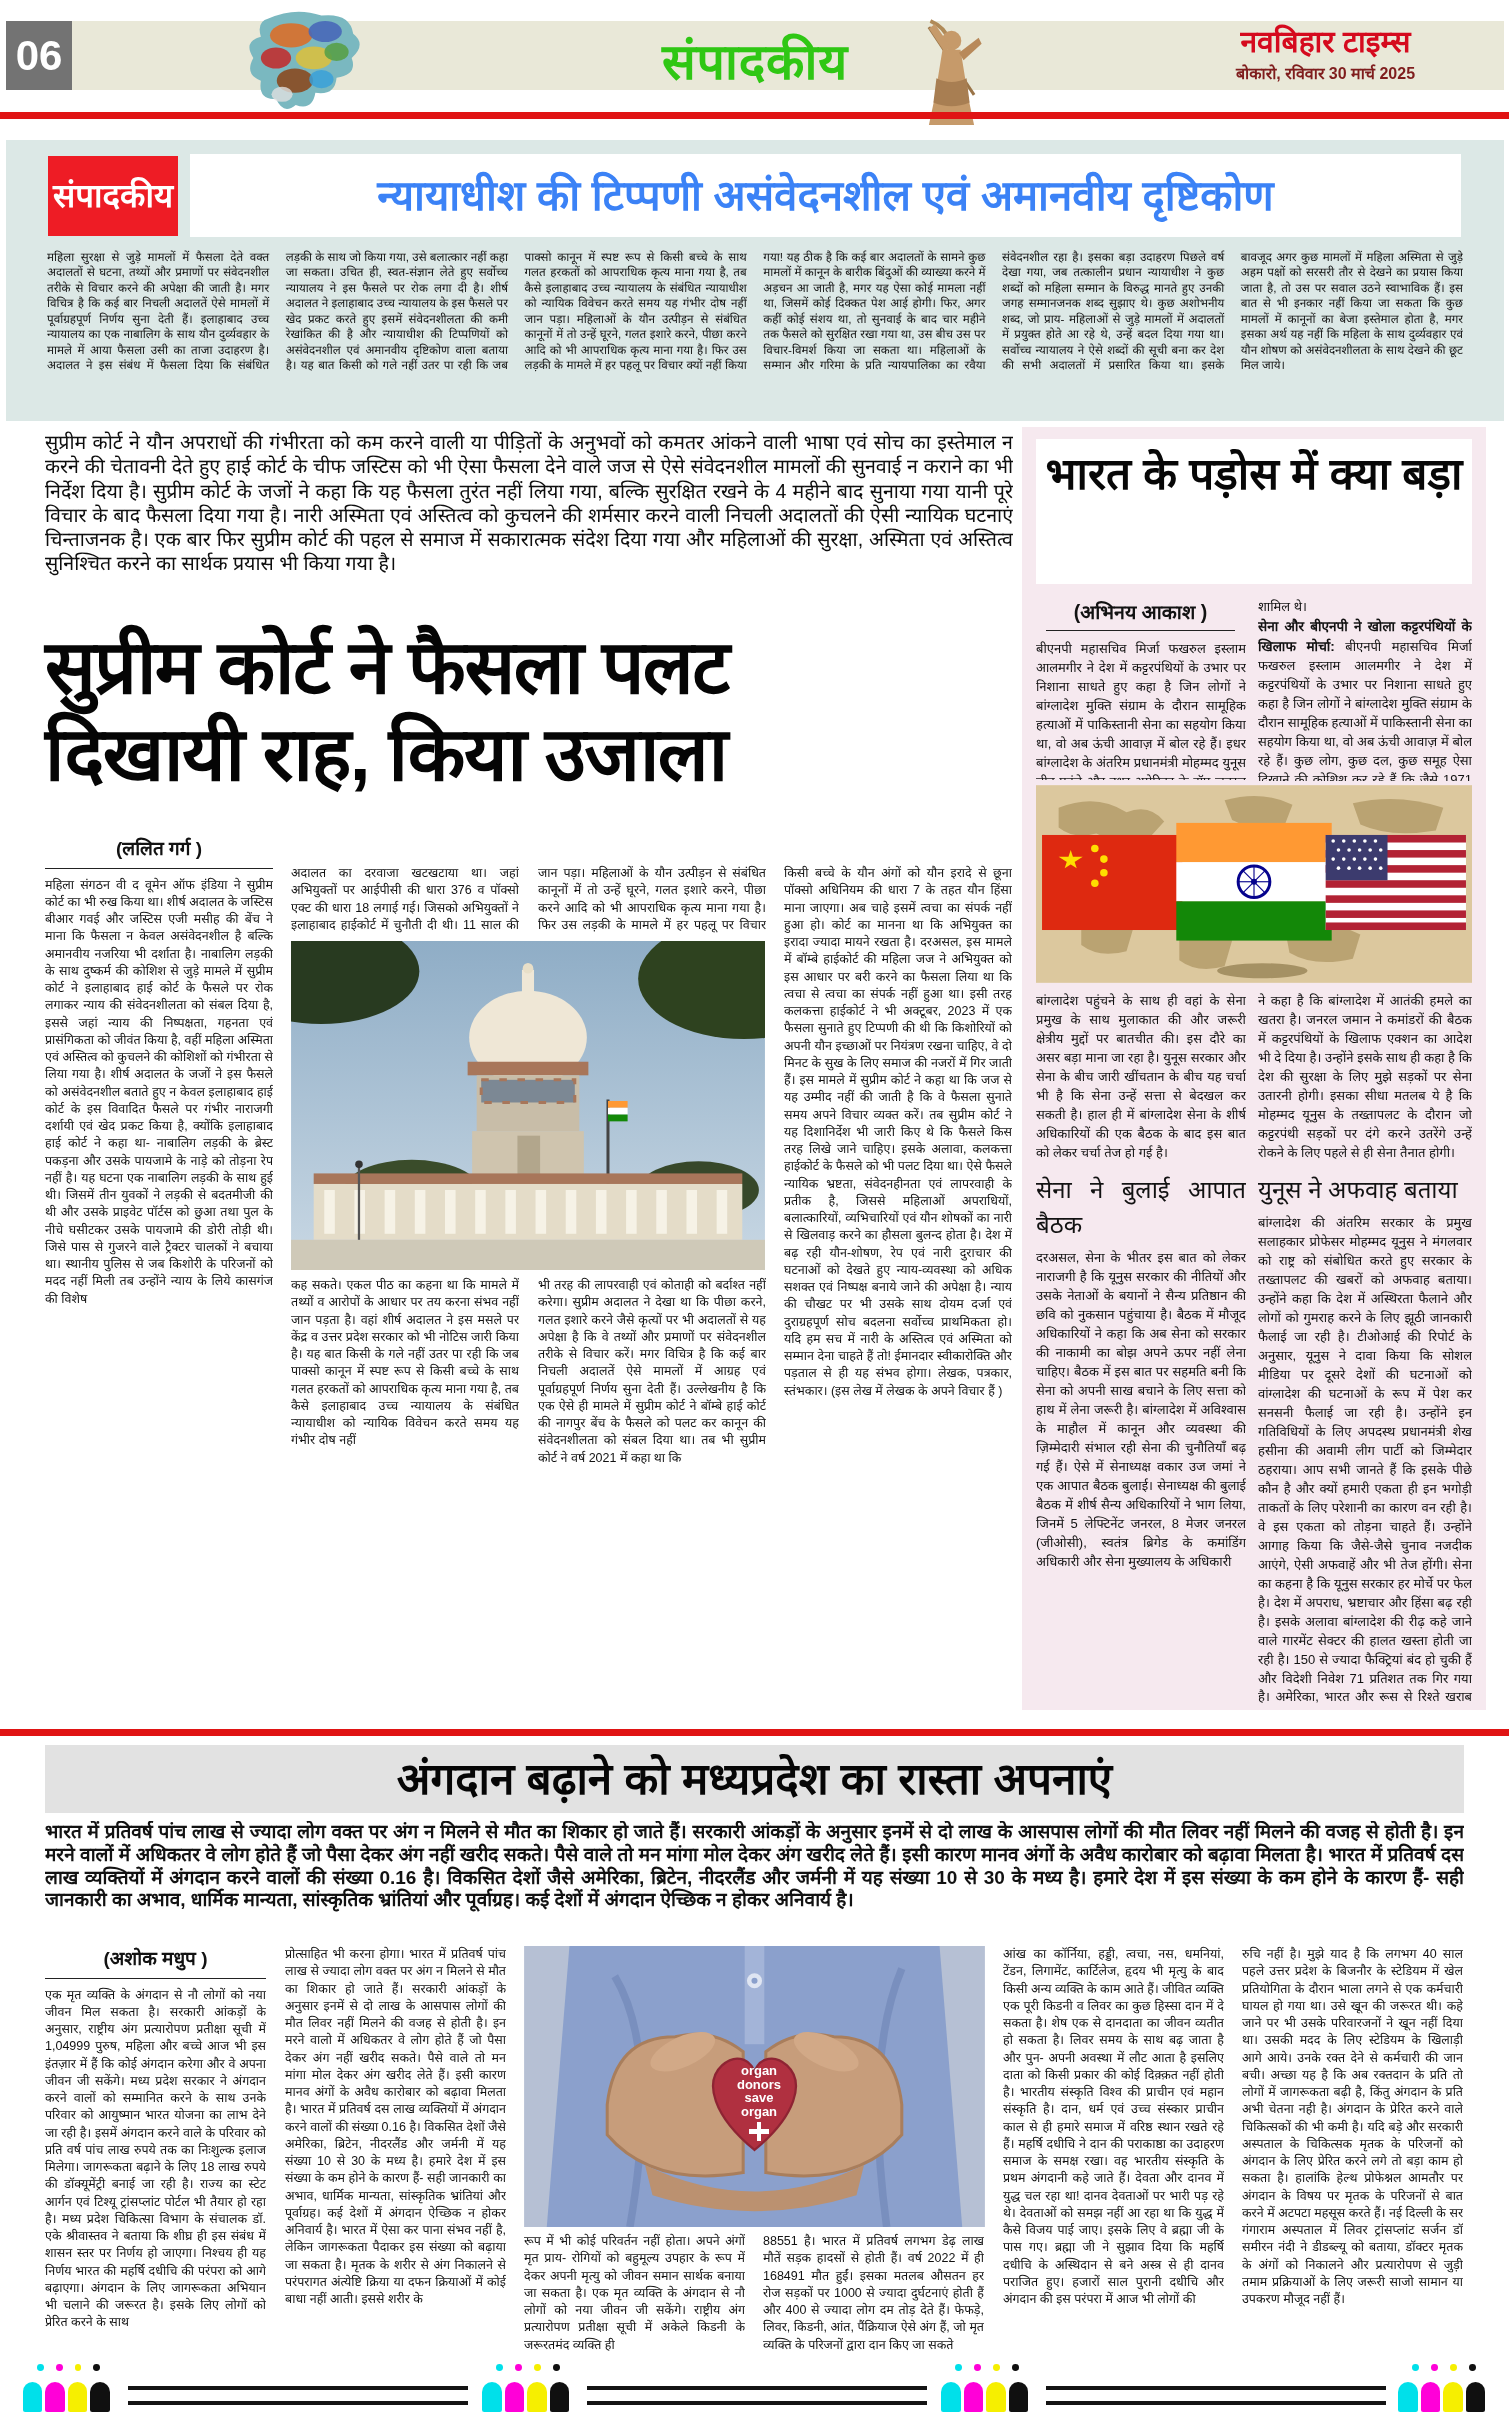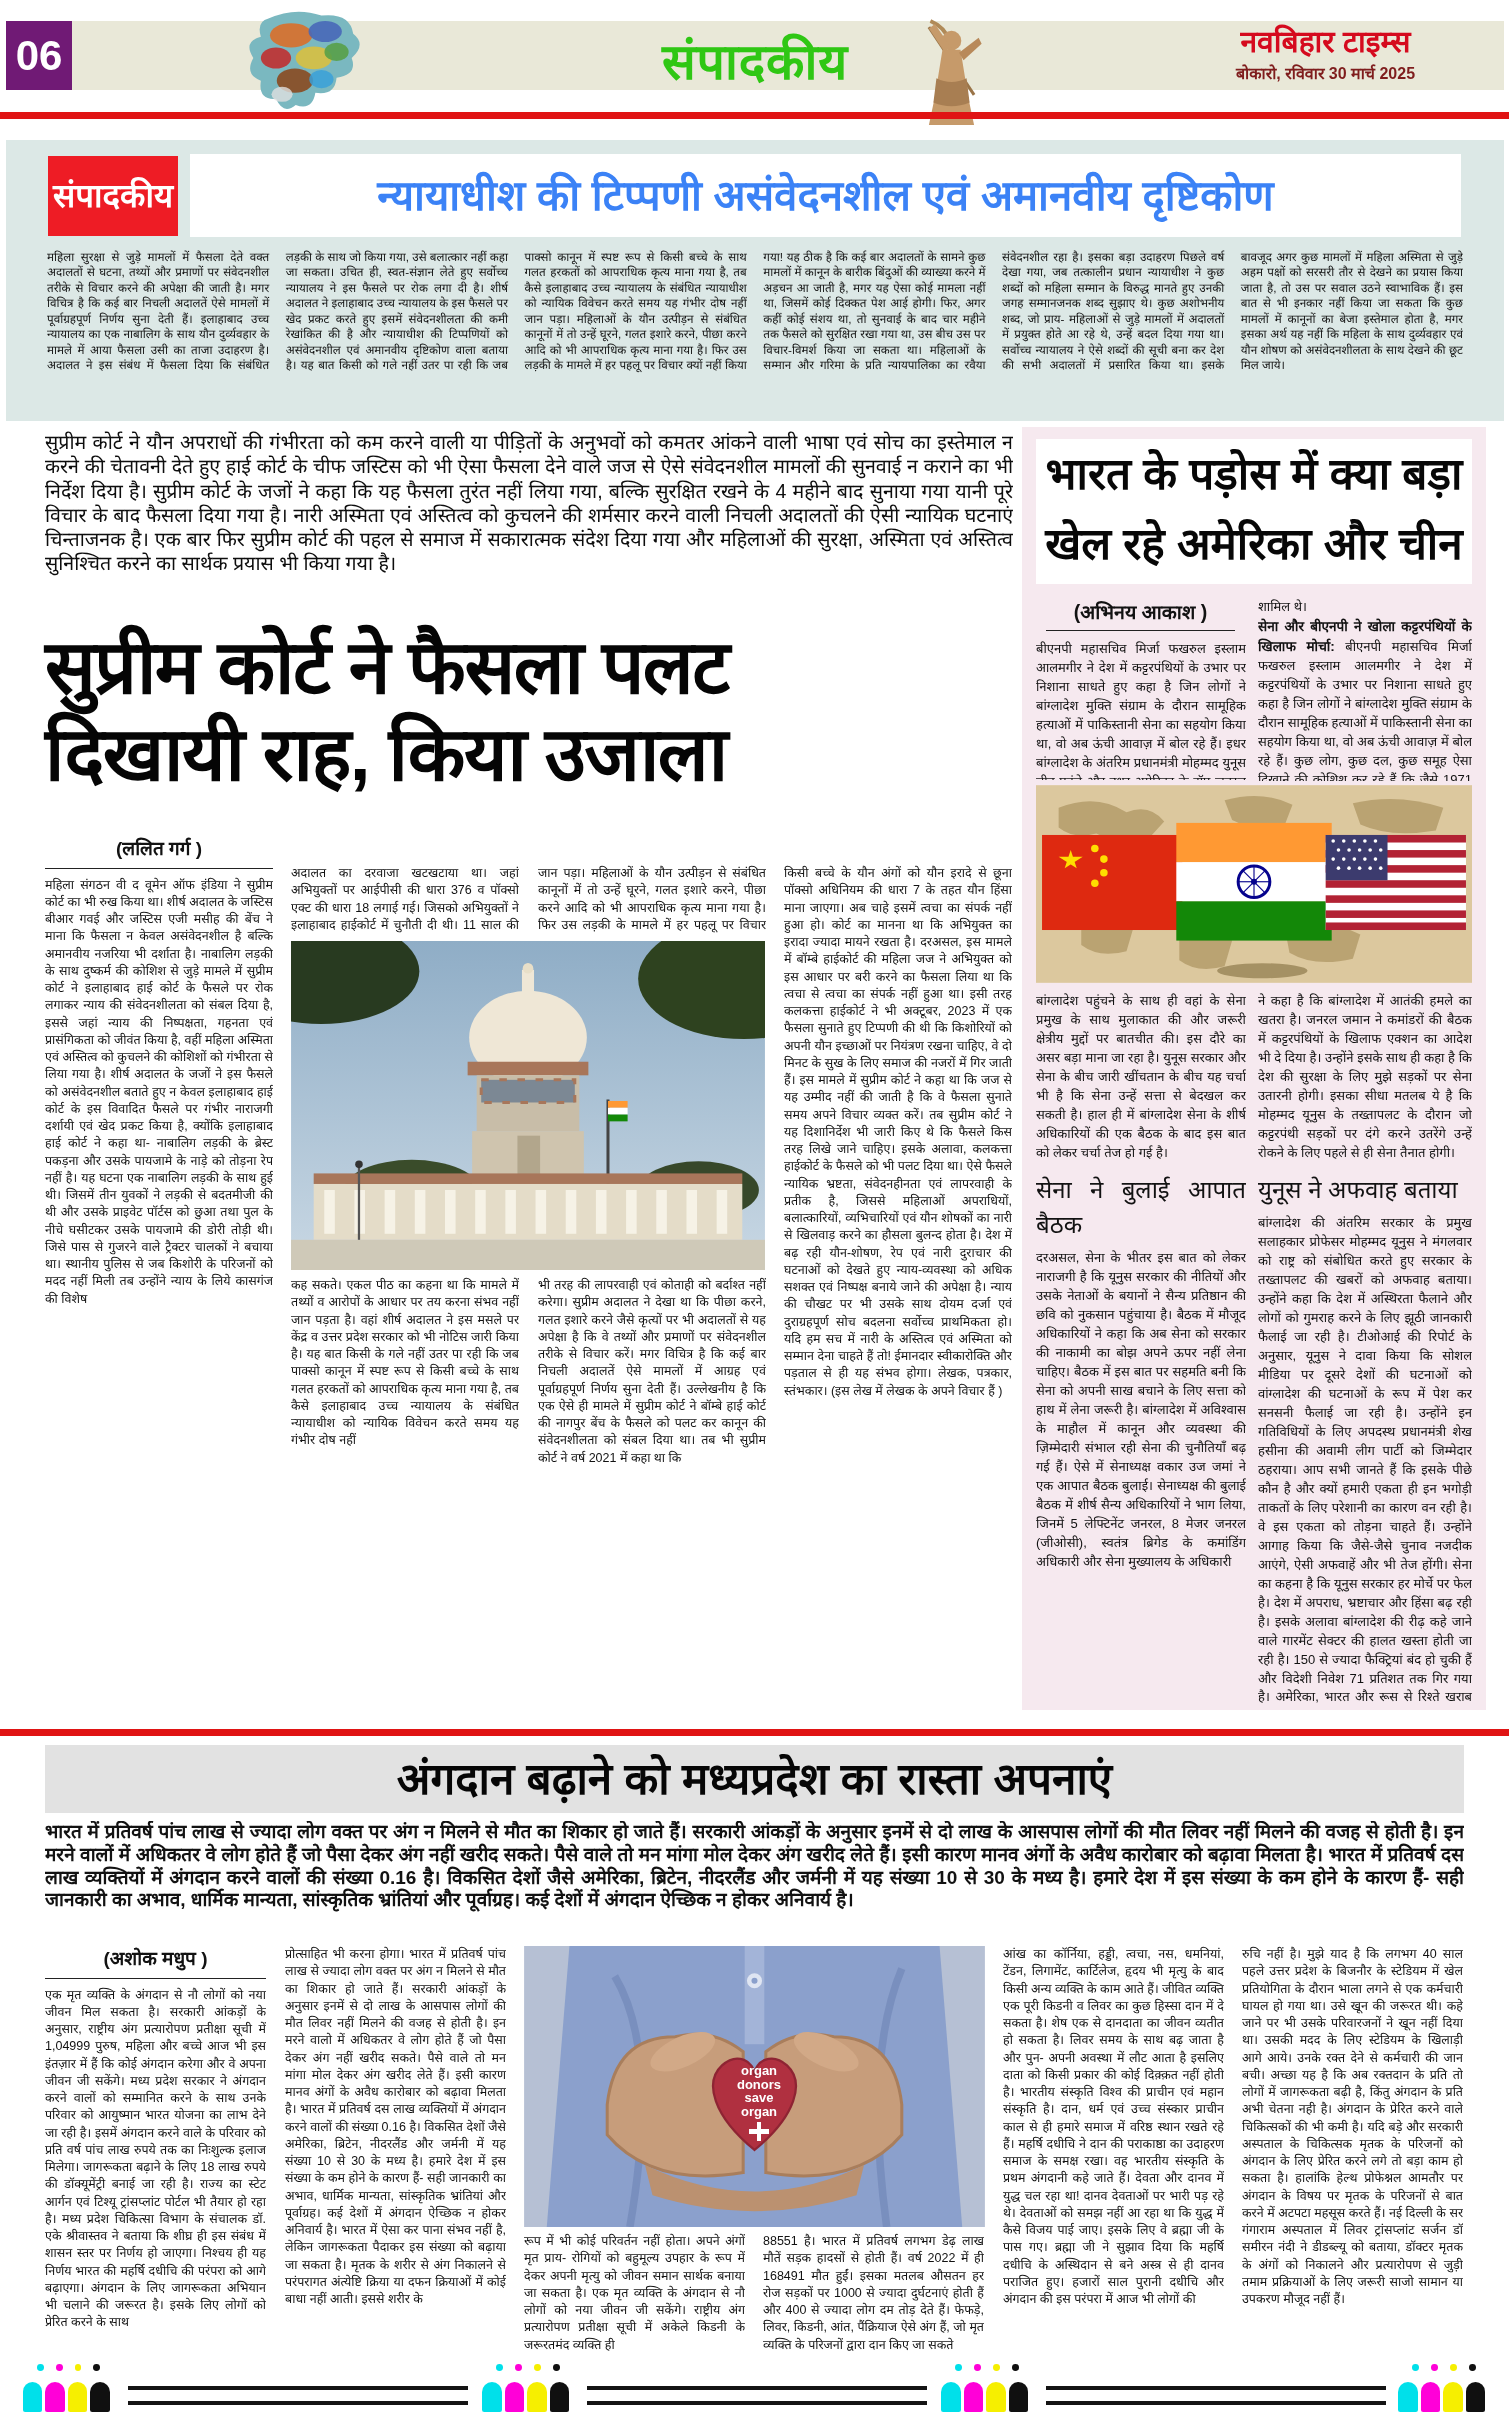--- a/index.html
+++ b/index.html
@@ -5,21 +5,21 @@
   html,body{margin:0;padding:0;background:#9a9a9a;}
   .page{
     position:relative;width:1510px;height:2426px;background:#ffffff;
     font-family:"Liberation Sans","DejaVu Sans",sans-serif;color:#121212;
     margin:0 auto;overflow:hidden;
   }
   .abs{position:absolute;}
   .txt{text-align:justify;overflow:hidden;}
   
   .hdr-strip{left:6px;top:21px;width:1498px;height:69px;background:#e9e8d8;}
-  .pagenum-box{left:6px;top:21px;width:66px;height:69px;background:#701a75;color:#fff;
+  .pagenum-box{left:6px;top:21px;width:66px;height:69px;background:#737373;color:#fff;
     font-size:42px;font-weight:800;text-align:center;line-height:69px;}
   .map-collage{left:223px;top:4.5px;width:159px;height:112px;}
   .section-title{left:483px;top:26px;width:544px;text-align:center;color:#2fc714;
     font-size:50px;font-weight:800;letter-spacing:0.8px;}
   .statue{left:876px;top:6px;width:151px;height:119px;}
   .mast-right{left:1163px;top:26px;width:325px;text-align:center;}
   .mast-name{color:#d50a1e;font-size:30px;font-weight:800;line-height:1.05;}
   .mast-date{color:#7f1d1d;font-size:16px;font-weight:700;margin-top:4.5px;}
   .rule-red-1{left:0;top:112px;width:1510px;height:6.8px;background:#e01414;}
   
@@ -208,21 +208,20 @@
   </div>
 
   <div class="abs m-col2b mcol txt">कह सकते। एकल पीठ का कहना था कि मामले में तथ्यों व आरोपों के आधार पर तय करना संभव नहीं जान पड़ता है। वहां शीर्ष अदालत ने इस मसले पर केंद्र व उत्तर प्रदेश सरकार को भी नोटिस जारी किया है। यह बात किसी के गले नहीं उतर पा रही कि जब पाक्सो कानून में स्पष्ट रूप से किसी बच्चे के साथ गलत हरकतों को आपराधिक कृत्य माना गया है, तब कैसे इलाहाबाद उच्च न्यायालय के संबंधित न्यायाधीश को न्यायिक विवेचन करते समय यह गंभीर दोष नहीं</div>
   <div class="abs m-col3b mcol txt">भी तरह की लापरवाही एवं कोताही को बर्दाश्त नहीं करेगा। सुप्रीम अदालत ने देखा था कि पीछा करने, गलत इशारे करने जैसे कृत्यों पर भी अदालतों से यह अपेक्षा है कि वे तथ्यों और प्रमाणों पर संवेदनशील तरीके से विचार करें। मगर विचित्र है कि कई बार निचली अदालतें ऐसे मामलों में आग्रह एवं पूर्वाग्रहपूर्ण निर्णय सुना देती हैं। उल्लेखनीय है कि एक ऐसे ही मामले में सुप्रीम कोर्ट ने बॉम्बे हाई कोर्ट की नागपुर बेंच के फैसले को पलट कर कानून की संवेदनशीलता को संबल दिया था। तब भी सुप्रीम कोर्ट ने वर्ष 2021 में कहा था कि</div>
   <div class="abs m-col4 mcol txt">किसी बच्चे के यौन अंगों को यौन इरादे से छूना पॉक्सो अधिनियम की धारा 7 के तहत यौन हिंसा माना जाएगा। अब चाहे इसमें त्वचा का संपर्क नहीं हुआ हो। कोर्ट का मानना था कि अभियुक्त का इरादा ज्यादा मायने रखता है। दरअसल, इस मामले में बॉम्बे हाईकोर्ट की महिला जज ने अभियुक्त को इस आधार पर बरी करने का फैसला लिया था कि त्वचा से त्वचा का संपर्क नहीं हुआ था। इसी तरह कलकत्ता हाईकोर्ट ने भी अक्टूबर, 2023 में एक फैसला सुनाते हुए टिप्पणी की थी कि किशोरियों को अपनी यौन इच्छाओं पर नियंत्रण रखना चाहिए, वे दो मिनट के सुख के लिए समाज की नजरों में गिर जाती हैं। इस मामले में सुप्रीम कोर्ट ने कहा था कि जज से यह उम्मीद नहीं की जाती है कि वे फैसला सुनाते समय अपने विचार व्यक्त करें। तब सुप्रीम कोर्ट ने यह दिशानिर्देश भी जारी किए थे कि फैसले किस तरह लिखे जाने चाहिए। इसके अलावा, कलकत्ता हाईकोर्ट के फैसले को भी पलट दिया था। ऐसे फैसले न्यायिक भ्रष्टता, संवेदनहीनता एवं लापरवाही के प्रतीक है, जिससे महिलाओं अपराधियों, बलात्कारियों, व्यभिचारियों एवं यौन शोषकों का नारी से खिलवाड़ करने का हौसला बुलन्द होता है। देश में बढ़ रही यौन-शोषण, रेप एवं नारी दुराचार की घटनाओं को देखते हुए न्याय-व्यवस्था को अधिक सशक्त एवं निष्पक्ष बनाये जाने की अपेक्षा है। न्याय की चौखट पर भी उसके साथ दोयम दर्जा एवं दुराग्रहपूर्ण सोच बदलना सर्वोच्च प्राथमिकता हो। यदि हम सच में नारी के अस्तित्व एवं अस्मिता को सम्मान देना चाहते हैं तो! ईमानदार स्वीकारोक्ति और पड़ताल से ही यह संभव होगा। लेखक, पत्रकार, स्तंभकार। (इस लेख में लेखक के अपने विचार हैं )</div>
 
   <div class="abs pink-bg"></div>
 
   <div class="abs pink-hl">
     <span>भारत के पड़ोस में क्या बड़ा</span><br>
-    <span>खेल रहे अमेरिका और चीन</span>
   </div>
 
   <div class="abs p-byline">(अभिनय आकाश )</div>
 
   <div class="abs p-colA-top pcol txt">बीएनपी महासचिव मिर्जा फखरुल इस्लाम आलमगीर ने देश में कट्टरपंथियों के उभार पर निशाना साधते हुए कहा है जिन लोगों ने बांग्लादेश मुक्ति संग्राम के दौरान सामूहिक हत्याओं में पाकिस्तानी सेना का सहयोग किया था, वो अब ऊंची आवाज़ में बोल रहे हैं। इधर बांग्लादेश के अंतरिम प्रधानमंत्री मोहम्मद युनूस चीन पहुंचे और उधर अमेरिका के टॉप जनरल बांग्लादेश पहुंच चुके हैं। अमेरिकी सेना के टॉप सैन्य अधिकारी ने</div>
 
   <div class="abs p-colB-top pcol txt">
     <span>शामिल थे।</span><br>
     <span class="p-sub-inline">सेना और बीएनपी ने खोला कट्टरपंथियों के खिलाफ मोर्चा:</span>
     <span>बीएनपी महासचिव मिर्जा फखरुल इस्लाम आलमगीर ने देश में कट्टरपंथियों के उभार पर निशाना साधते हुए कहा है जिन लोगों ने बांग्लादेश मुक्ति संग्राम के दौरान सामूहिक हत्याओं में पाकिस्तानी सेना का सहयोग किया था, वो अब ऊंची आवाज़ में बोल रहे हैं। कुछ लोग, कुछ दल, कुछ समूह ऐसा दिखाने की कोशिश कर रहे हैं कि जैसे 1971 कभी हुआ ही नहीं। वकार</span>

